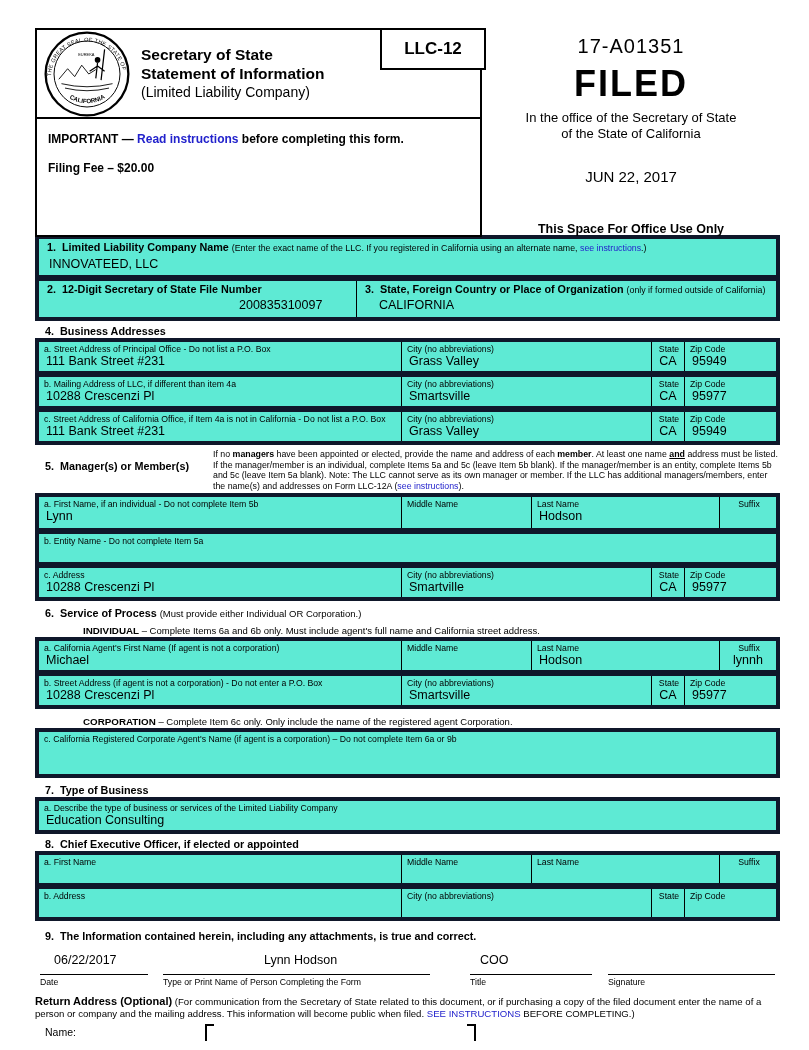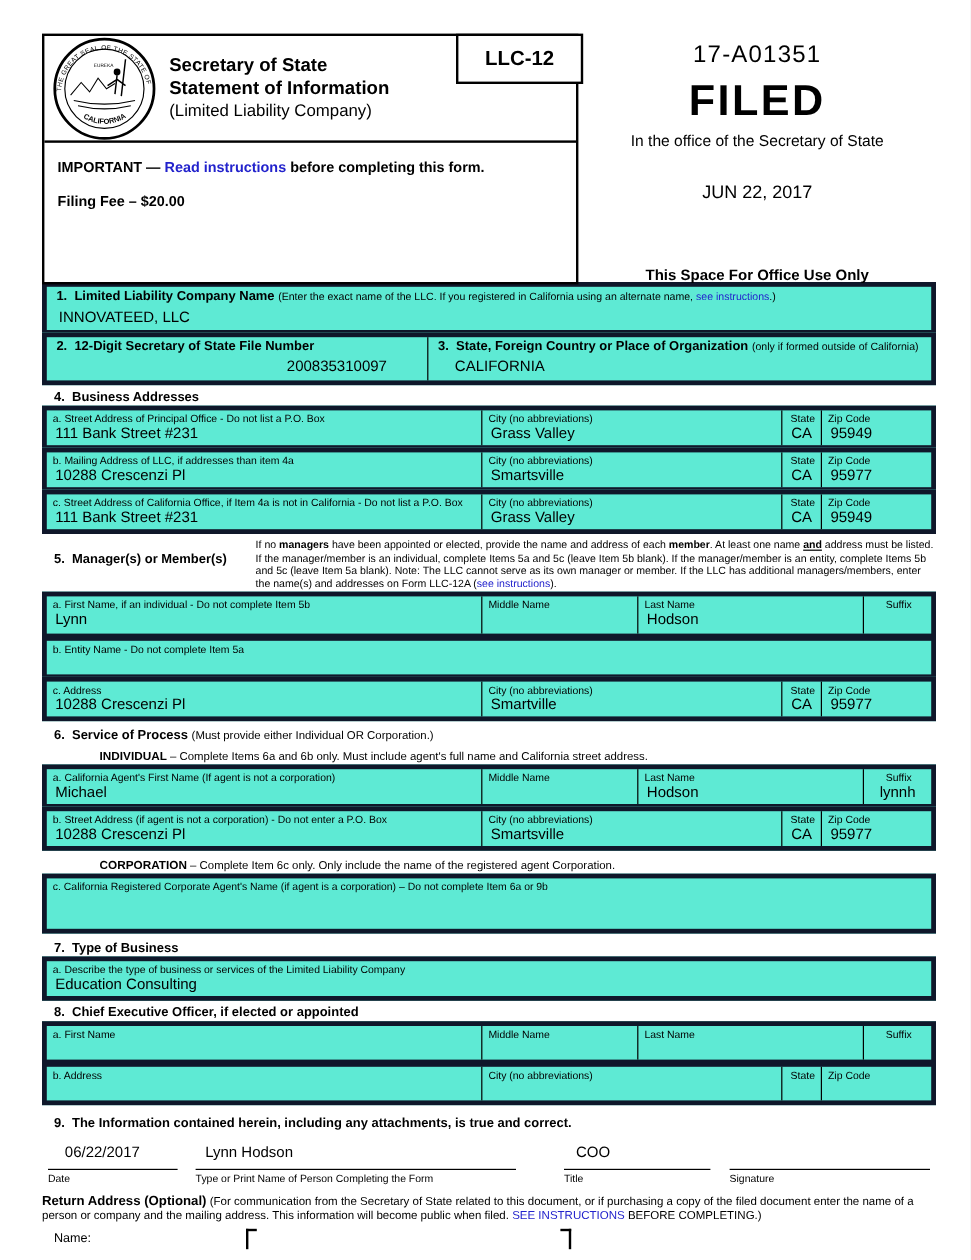--- a/index.html
+++ b/index.html
@@ -78,21 +78,21 @@
 
   
   .sig-area { display:flex; margin-top:8px; padding-left:5px; }
   .sig-col .sig-val { border-bottom:1.5px solid #000; height:22px; font-size:12.5px; }
   .sig-col .sig-lbl { font-size:8.7px; padding-top:2px; }
   .sig-date { width:108px; }
   .sig-name { width:267px; margin-left:15px; }
   .sig-title{ width:122px; margin-left:40px; }
   .sig-sign { width:167px; margin-left:16px; }
   .sig-date .sig-val { padding-left:14px; }
-  .sig-name .sig-val { padding-left:8px; }
+  .sig-name .sig-val { padding-left:8px;text-align:center; }
   .sig-title .sig-val { padding-left:10px; }
 
   
   .return-block { position:relative; margin-top:8px; }
   .ra-para { font-size:9.6px; line-height:12px; }
   .ra-para .bold-lead { font-weight:bold; font-size:11px; }
   .ra-row { height:23px; display:flex; align-items:center; margin-top:1px; }
   .ra-row .ra-lbl { font-size:10.5px; width:165px; padding-left:10px; }
   .brk { position:absolute; width:9px; height:17px; }
   .brk.tl { left:170px; border-left:2px solid #000; border-top:2px solid #000; }
@@ -133,20 +133,21 @@
         <div class="hb-line"><span>IMPORTANT — </span><span class="link">Read instructions</span><span> before completing this form.</span></div>
         <div class="hb-line">Filing Fee – $20.00</div>
       </div>
       <div class="llc12-box">LLC-12</div>
     </div>
     <div class="header-right">
       <div class="stamp-number">17-A01351</div>
       <div class="stamp-filed">FILED</div>
       <div class="stamp-office">
         <div>In the office of the Secretary of State</div>
+        <div>of the State of California</div>
       </div>
       <div class="stamp-date">JUN 22, 2017</div>
       <div class="office-use">This Space For Office Use Only</div>
     </div>
   </div>
 
   <div class="box">
     <div class="s1-label">
       <b><span>1.</span>&nbsp;&nbsp;<span>Limited Liability Company Name</span></b>
       <span class="small"><span>(Enter the exact name of the LLC.  If you registered in California using an alternate name, </span><span class="link">see instructions</span><span>.)</span></span>
@@ -180,21 +181,21 @@
         <div class="flabel center">State</div>
         <div class="fval center">CA</div>
       </div>
     <div class="cell cell-zip">
         <div class="flabel">Zip Code</div>
         <div class="fval">95949</div>
       </div>
   </div>
   <div class="box row-flex">
     <div class="cell cell-main">
-        <div class="flabel">b. Mailing Address of LLC, if addresses than item 4a</div>
+        <div class="flabel">b. Mailing Address of LLC, if different than item 4a</div>
         <div class="fval">10288 Crescenzi Pl</div>
       </div>
     <div class="cell cell-city">
         <div class="flabel">City (no abbreviations)</div>
         <div class="fval">Smartsville</div>
       </div>
     <div class="cell cell-state">
         <div class="flabel center">State</div>
         <div class="fval center">CA</div>
       </div>

